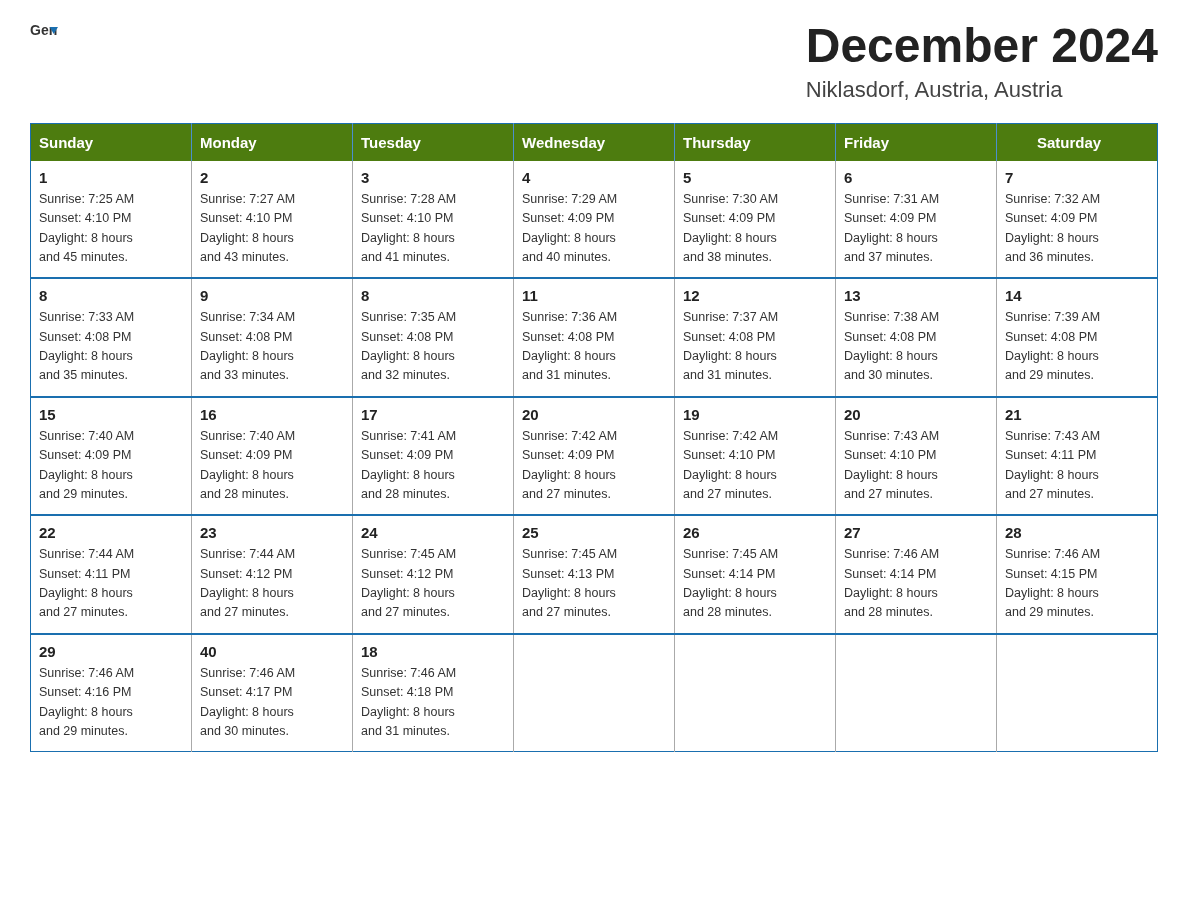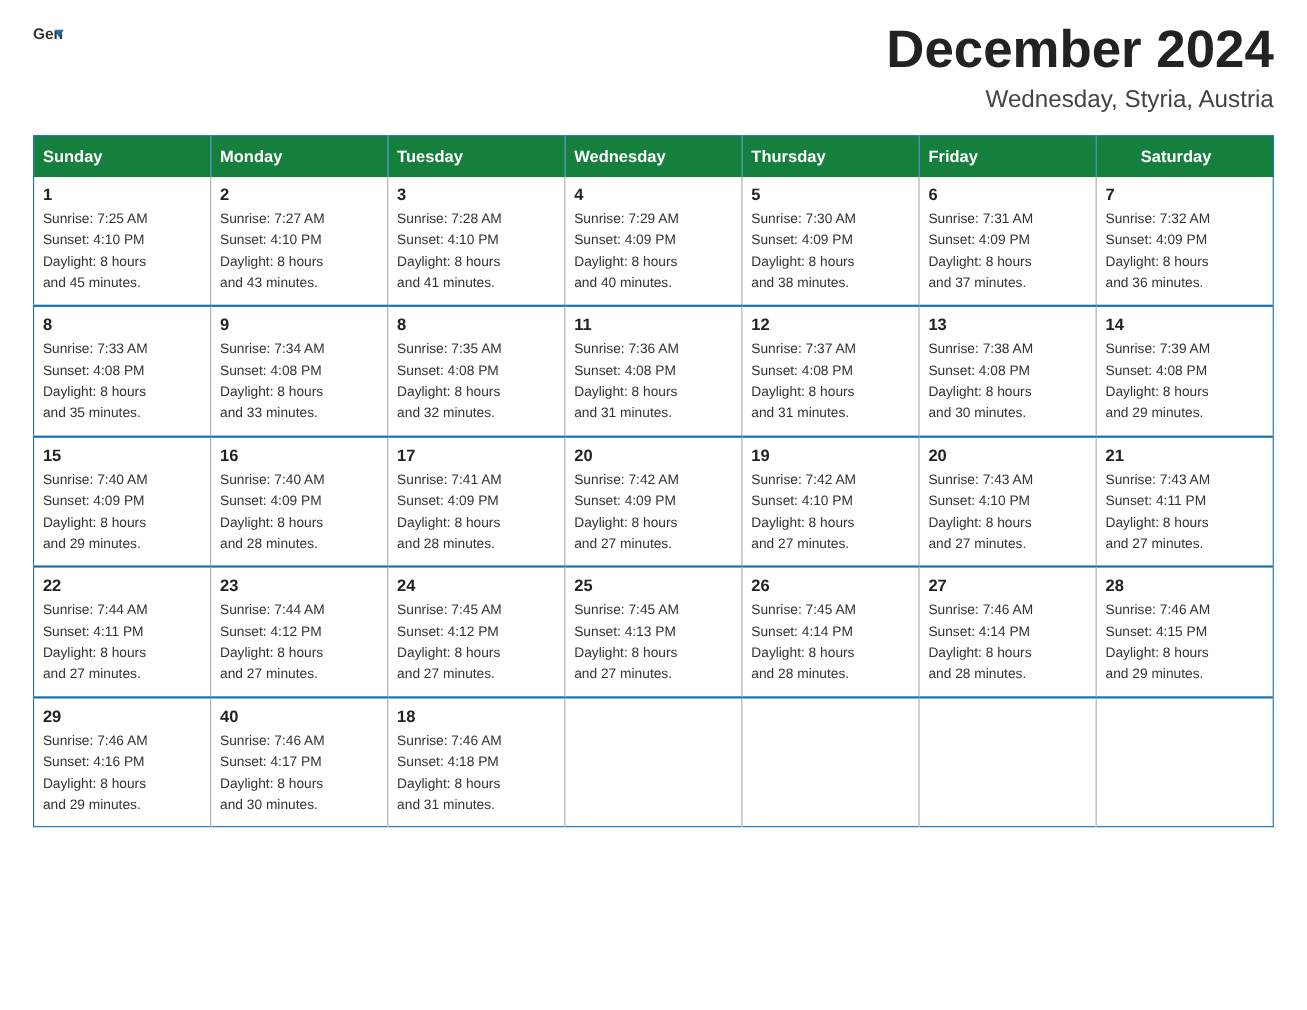--- a/index.html
+++ b/index.html
@@ -19,40 +19,40 @@
     .logo {
       display: flex;
       align-items: center;
       gap: 6px;
     }
     .logo-icon {
       width: 28px;
       height: 28px;
     }
     .title-section {
-      text-align: right;
+      text-align: left;
     }
     .month-title {
       font-size: 48px;
       font-weight: bold;
       color: #222;
       line-height: 1.1;
     }
     .location {
       font-size: 22px;
       color: #444;
       margin-top: 4px;
     }
     table {
       width: 100%;
       border-collapse: collapse;
       border: 1px solid #1a6faf;
     }
     thead tr th {
-      background-color: #15803d;
+      background-color: #4d7c0f;
       color: #fff;
       font-size: 15px;
       font-weight: bold;
       padding: 10px 8px;
       text-align: left;
       border-right: 1px solid #4a8fcf;
     }
     thead tr th:last-child {
       border-right: none;
       padding-left: 40px;
@@ -94,21 +94,21 @@
 
 <div class="header">
   <div class="logo">
     <svg class="logo-icon" viewBox="0 0 40 40" xmlns="http://www.w3.org/2000/svg">
       <text x="0" y="22" font-size="20" font-weight="bold" fill="#333" font-family="Arial">Gen</text>
       <polygon points="28,10 40,10 34,20" fill="#1a6faf"></polygon>
     </svg>
   </div>
   <div class="title-section">
     <div class="month-title">December 2024</div>
-    <div class="location">Wednesday, Styria, Austria</div>
+    <div class="location">Niklasdorf, Austria, Austria</div>
   </div>
 </div>
 
 <table>
   <thead>
     <tr>
     <th>Sunday</th>
         <th>Monday</th>
         <th>Tuesday</th>
         <th>Wednesday</th>

